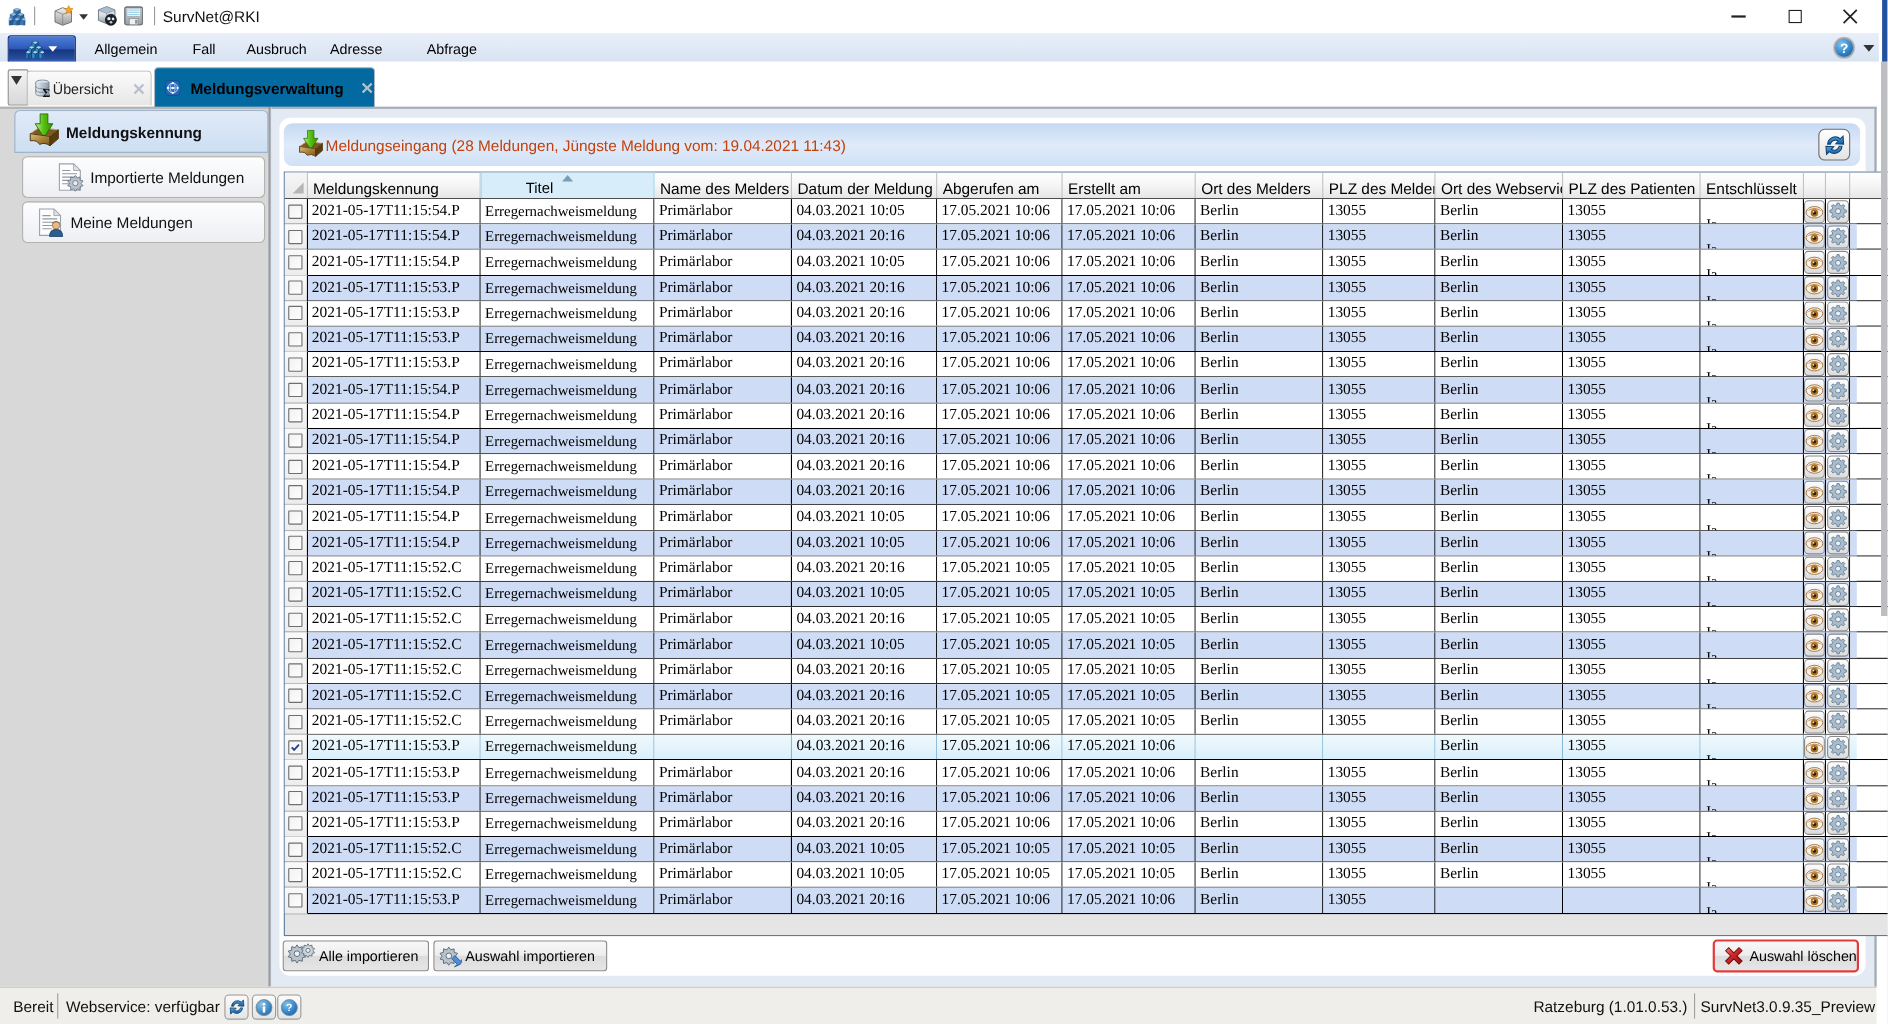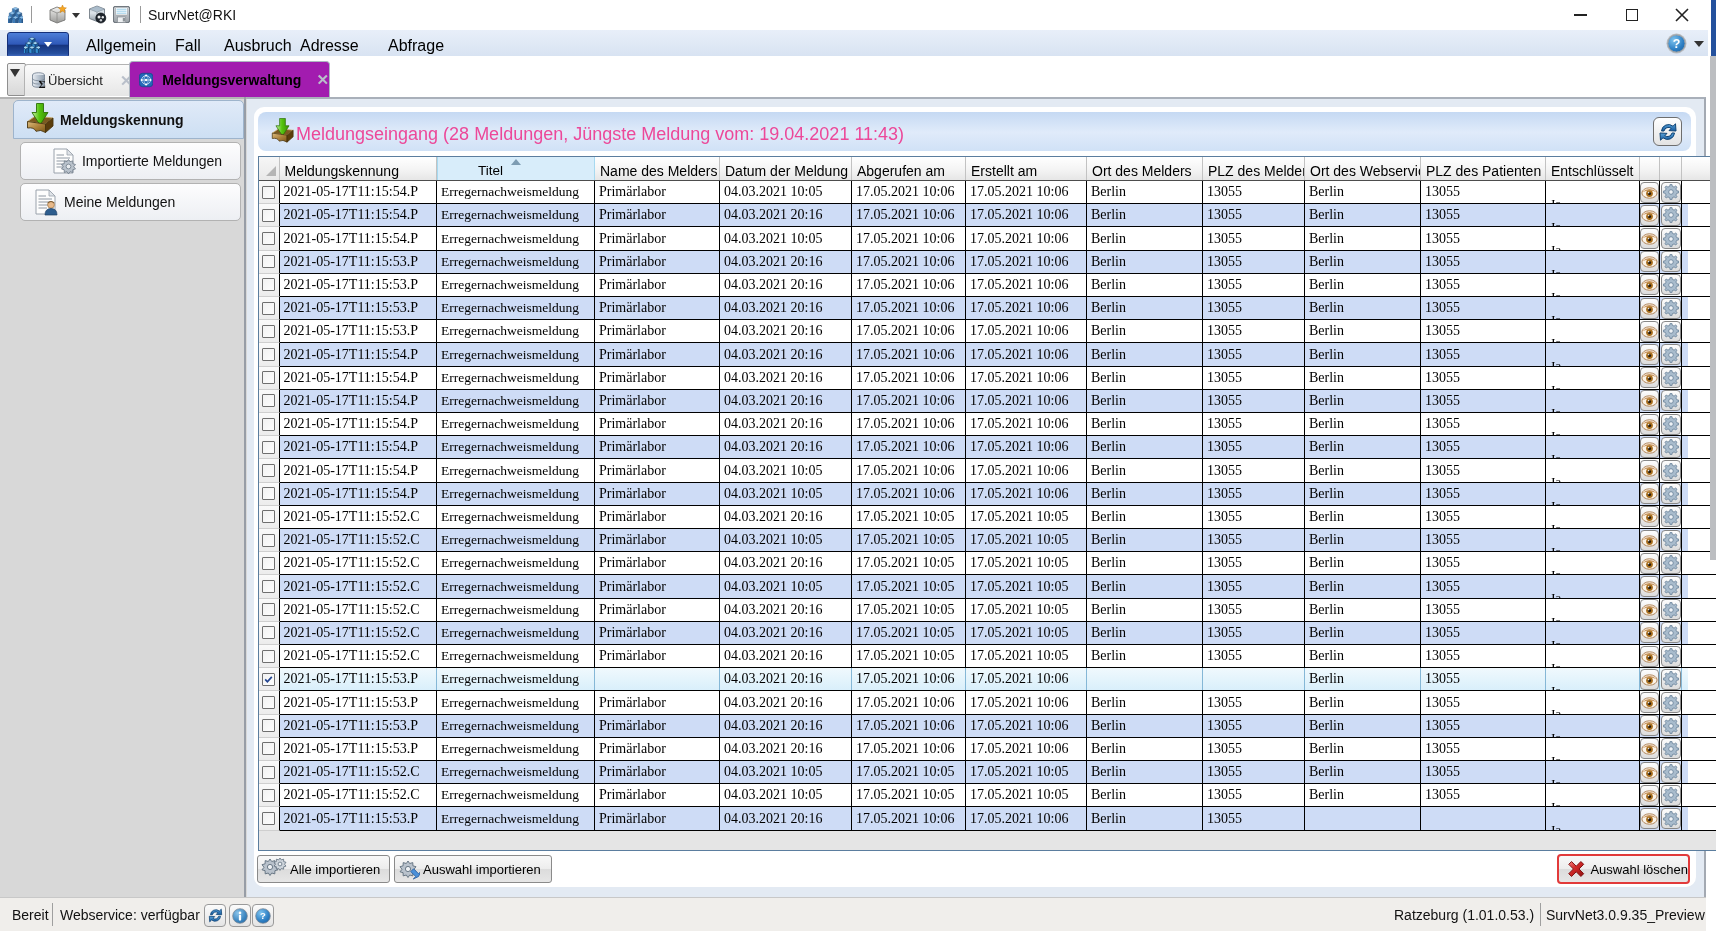--- a/index.html
+++ b/index.html
@@ -10,47 +10,47 @@
 #apptitle{left:148px;top:7px;font-size:14px;color:#111;}
 .tsep{top:6px;width:1px;height:17px;background:#9a9a9a;}
 
 .winbtn{top:0;width:45px;height:30px;display:flex;align-items:center;justify-content:center;}
 
 #menubar{left:0;top:30px;width:1708px;height:26px;
  background:linear-gradient(#e8eff9,#d8e3f2);border-bottom:1px solid #cdd9ea;}
 #menulogo{left:7px;top:31.5px;width:60px;height:24px;border-radius:3px;
  background:linear-gradient(#4d7ed8 0%,#2f59b9 46%,#17357f 52%,#27509f 86%,#4a72c8 100%);
  border:1px solid #14307a;display:flex;align-items:center;justify-content:center;gap:4px;}
-.mitem{top:37px;font-size:16px;color:#000;}
+.mitem{top:37px;font-size:13px;color:#000;}
 #helpbtn{left:1666px;top:33px;}
 #helparrow{left:1694px;top:41px;width:0;height:0;border-left:5px solid transparent;border-right:5px solid transparent;border-top:6px solid #333;}
 
 #tabstrip{left:0;top:56px;width:1708px;height:41px;background:#fff;}
 #tabdrop{left:7px;top:7px;width:17px;height:31px;background:linear-gradient(#f4f4f4,#d8d8d8);
  border:1px solid #8f8f8f;border-radius:2px;}
 #tabdrop:before{content:"";position:absolute;left:2px;top:5px;border-left:5.5px solid transparent;border-right:5.5px solid transparent;border-top:8px solid #333;}
 .tab{top:8px;height:32px;border:1px solid #b3b3b3;border-bottom:none;border-radius:4px 4px 0 0;
  display:flex;align-items:center;box-sizing:border-box;}
 #tab1{left:24px;width:114px;background:linear-gradient(#fbfbfb,#e6e6e6);}
-#tab2{left:129px;width:201px;top:5px;height:36px;background:#a21caf;border-color:#adb7c1;z-index:3;}
+#tab2{left:140px;width:201px;top:5px;height:36px;background:#0369a1;border-color:#adb7c1;z-index:3;}
 .tabx{color:#b9bfca;font-size:15px;font-weight:bold;}
 
 #contentbg{left:0;top:97px;width:247px;height:800px;background:#d8d8d8;border-top:2px solid #b3b3b3;box-sizing:border-box;}
 #mainwhite{left:247px;top:97px;width:1459px;height:800px;background:#e3eaf3;border-top:2.5px solid #a9b0ba;border-right:2px solid #a3a9b2;box-sizing:border-box;}
 #splitline{left:243.5px;top:97px;width:2px;height:800px;background:#979da6;}
 
 .sideitem{left:20px;width:221px;height:38px;background:linear-gradient(#fdfdfe,#edeff3);
  border:1px solid #b2b2b2;border-radius:5px;box-sizing:border-box;display:flex;align-items:center;}
 #side1{left:13px;top:100px;width:231px;height:39px;background:linear-gradient(#e0eaf8,#cddff3);border:1px solid #9eb4cc;border-radius:5px 5px 0 0;}
 .sidetext{font-size:14px;color:#111;}
 
 #groupbox{left:254px;top:107px;width:1442px;height:780px;background:#fff;border-radius:10px;}
 #panelhdr{left:258px;top:112px;width:1433px;height:39px;border-radius:8px;
  background:linear-gradient(#c5d9f3 0%,#e0ebfa 52%,#d0e1f6 100%);}
-#panelhdrtext{left:296px;top:124px;font-size:18px;color:#ec4899;}
+#panelhdrtext{left:296px;top:124px;font-size:14px;color:#c2410c;}
 #refreshbtn{left:1653px;top:117px;width:29px;height:29px;border-radius:6px;
  background:linear-gradient(#ffffff,#e3e3e3);border:1.5px solid #6e6e6e;box-sizing:border-box;
  display:flex;align-items:center;justify-content:center;}
 
 #tablewrap{left:258px;top:156px;width:1508px;height:695px;border:1.5px solid #5b7d9e;box-sizing:border-box;background:#e5e5e5;}
 #thead{display:flex;height:24px;background:linear-gradient(#ffffff 0%,#f4f4f4 55%,#e6e6e6 100%);border-bottom:1px solid #4d4d4d;box-sizing:border-box;}
 .hc{box-sizing:border-box;border-right:1px solid #c2c2c2;font-size:14px;color:#000;
  padding:4px 0 0 5px;white-space:nowrap;overflow:hidden;position:relative;}
 .hc0{width:20.5px;background:linear-gradient(#f6f6f6,#e9e9e9);}
 .hc0:after{content:"";position:absolute;right:3px;bottom:4px;width:0;height:0;border-left:10px solid transparent;border-bottom:10px solid #b5b5b5;}

